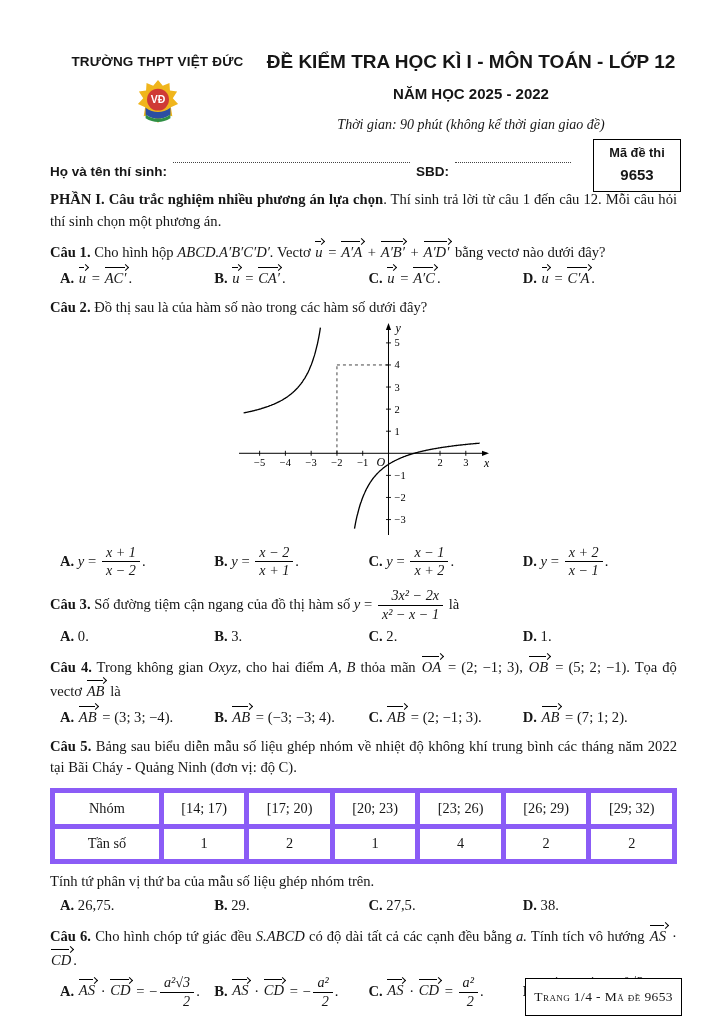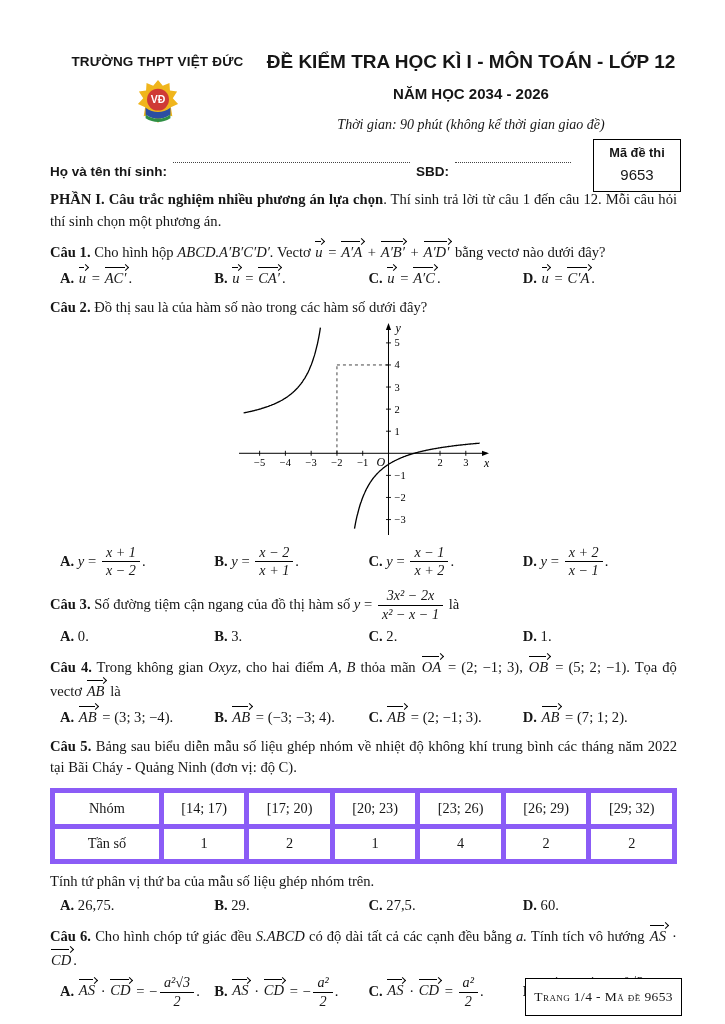--- a/index.html
+++ b/index.html
@@ -11,37 +11,37 @@
   .hdr-left{width:215px;flex:0 0 auto;text-align:center}
   .school{font-family:"Liberation Sans",sans-serif;font-weight:bold;font-size:13.5px;margin-top:24px;letter-spacing:.2px}
   .logo{width:42px;height:46px;margin-top:7px}
   .logo-txt{font:bold 11px "Liberation Sans",sans-serif;fill:#fff}
   .hdr-center{flex:1;text-align:center}
   .title1{font-family:"Liberation Sans",sans-serif;font-weight:bold;font-size:19px;margin-top:20px}
   .title2{font-family:"Liberation Sans",sans-serif;font-weight:bold;font-size:15px;margin-top:6px}
   .time{font-style:italic;font-size:14px;margin-top:9px}
   .code-box{position:absolute;top:139px;right:44px;border:1.6px solid #000;padding:3px 9px 4px;text-align:center;min-width:88px;background:#fff}
   .code-label{font-family:"Liberation Sans",sans-serif;font-weight:bold;font-size:12.8px}
-  .code-num{font-family:"Liberation Sans",sans-serif;font-weight:normal;font-size:15px;margin-top:2px}
+  .code-num{font-family:"Liberation Sans",sans-serif;font-weight:bold;font-size:15px;margin-top:2px}
   .name-row{display:flex;margin:27px 100px 0 0}
   .nl{font-family:"Liberation Sans",sans-serif;font-weight:bold;font-size:13.5px;white-space:nowrap}
   .dots{flex:1;border-bottom:1.8px dotted #444;margin:0 6px 3px 6px;height:1px}
   .dots-sbd{flex:0 0 116px}
   .part-head{margin-top:20px}
   .q{margin:7px 0 2px;text-align:justify}
   .ql{font-weight:bold}
   .m{font-style:italic}
   .opts{display:flex;margin:2px 0 5px;padding-left:10px}
   .opt{flex:1}
   .ok{font-weight:bold}
   .vec{position:relative;display:inline-block;font-style:italic;padding:4px 2px 0 1px;line-height:1.15}
   .vec::before{content:"";position:absolute;top:1px;left:1px;right:4px;border-top:1px solid #000}
   .vec::after{content:"";position:absolute;top:-.8px;right:.5px;width:4px;height:4px;
               border-top:1px solid #000;border-right:1px solid #000;transform:rotate(45deg)}
-  .frac{display:inline-block;vertical-align:middle;text-align:center;font-style:italic;
+  .frac{display:inline-block;vertical-align:middle;text-align:right;font-style:italic;
         line-height:1.12;margin:1px 2px;font-size:.97em}
   .frac .num{display:block;padding:0 4px 1px}
   .frac .den{display:block;border-top:1px solid #000;padding:1px 4px 0}
   .graph-wrap{text-align:center;margin:4px 0 2px}
   table.freq{border-collapse:collapse;width:100%;margin:9px 0 6px}
   table.freq td{border:5px solid #8b5cf6;text-align:center;padding:4.5px 4px;font-size:14.3px}
   table.freq td:first-child{width:17.5%}
   .footer-box{position:absolute;right:43px;bottom:8px;border:1px solid #000;padding:8px 8px;
               font-variant:small-caps;font-size:13.5px;letter-spacing:.4px;background:#fff}
   .gl{font-family:"Liberation Serif",serif;font-size:10.5px}
@@ -58,21 +58,21 @@
       <svg class="logo" viewBox="0 0 44 48" aria-hidden="true">
         <path fill="#f0b51c" d="M22 1 L27 7 L34 4 L34.5 12 L42 13 L37.5 20 L43 26 L35.5 29.5 L37 39 L28 36.5 L22 46 L16 36.5 L7 39 L8.5 29.5 L1 26 L6.5 20 L2 13 L9.5 12 L10 4 L17 7 Z"></path>
         <circle cx="22" cy="21.5" r="11.5" fill="#cf3a35"></circle>
         <path fill="#2b4ea2" d="M9 30 Q22 39 35 30 L35 37 Q22 46 9 37 Z"></path>
         <path fill="#2f8f45" d="M9 37 Q22 46 35 37 L35 41 Q22 49 9 41 Z"></path>
         <text class="logo-txt" x="22" y="25.5" text-anchor="middle">VĐ</text>
       </svg>
     </div>
     <div class="hdr-center">
       <div class="title1">ĐỀ KIỂM TRA HỌC KÌ I - MÔN TOÁN - LỚP 12</div>
-      <div class="title2">NĂM HỌC 2034 - 2026</div>
+      <div class="title2">NĂM HỌC 2025 - 2022</div>
       <div class="time">Thời gian: 90 phút (không kể thời gian giao đề)</div>
     </div>
   </div>
 
   <div class="code-box">
     <div class="code-label">Mã đề thi</div>
     <div class="code-num">9653</div>
   </div>
 
   <div class="name-row">
@@ -223,21 +223,21 @@
       <td>2</td>
       <td>2</td>
     </tr>
   </tbody>
     </table>
   <p class="q"><span>Tính tứ phân vị thứ ba của mẫu số liệu ghép nhóm trên.</span></p>
   <div class="opts">
     <div class="opt"><b class="ok">A.</b> <span>26,75.</span></div>
     <div class="opt"><b class="ok">B.</b> <span>29.</span></div>
     <div class="opt"><b class="ok">C.</b> <span>27,5.</span></div>
-    <div class="opt"><b class="ok">D.</b> <span>60.</span></div>
+    <div class="opt"><b class="ok">D.</b> <span>38.</span></div>
   </div>
 
   <p class="q">
     <b class="ql">Câu 6.</b>
     <span>Cho hình chóp tứ giác đều</span>
     <i class="m">S.ABCD</i>
     <span>có độ dài tất cả các cạnh đều bằng</span>
     <i class="m">a.</i>
     <span>Tính tích vô hướng</span>
     <span class="vec">AS</span>

